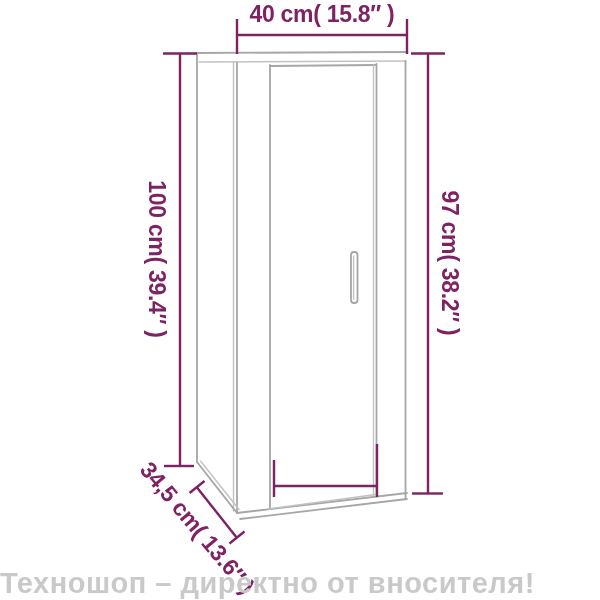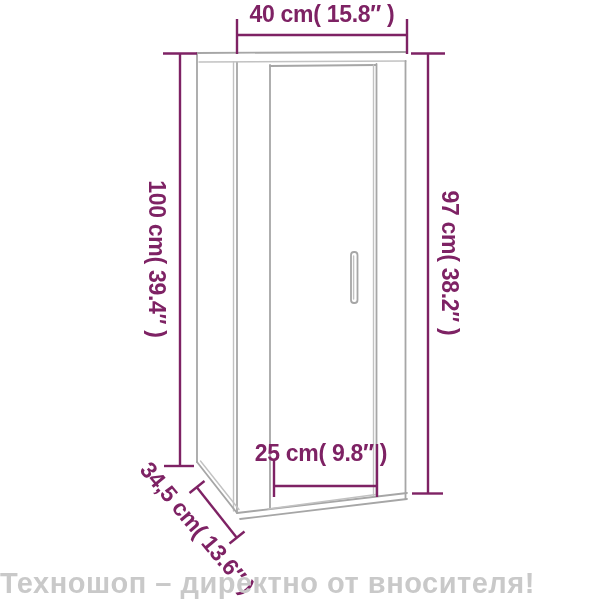--- a/index.html
+++ b/index.html
@@ -110,18 +110,17 @@
       <path class="dim" d="M244.5 531.5 L229.5 543.5"></path>
     </g>
   </svg>
 
   <div class="dim-label" style="left:322px;top:14px;">40 cm( 15.8″ )</div>
 
   <div class="dim-label rot90" style="left:156px;top:259px;">100 cm( 39.4″ )</div>
 
   <div class="dim-label rot90" style="left:449px;top:263px;">97 cm( 38.2″ )</div>
 
-  <div class="dim-label" style="left:321px;top:453px;">25 cm( 9.8″ )</div>
 
   <div class="dim-label rot50" style="left:197px;top:528px;">34,5 cm( 13.6″ )</div>
 
   <div class="watermark">Техношоп – директно от вносителя!</div>
 </div>
 
 </body></html>

